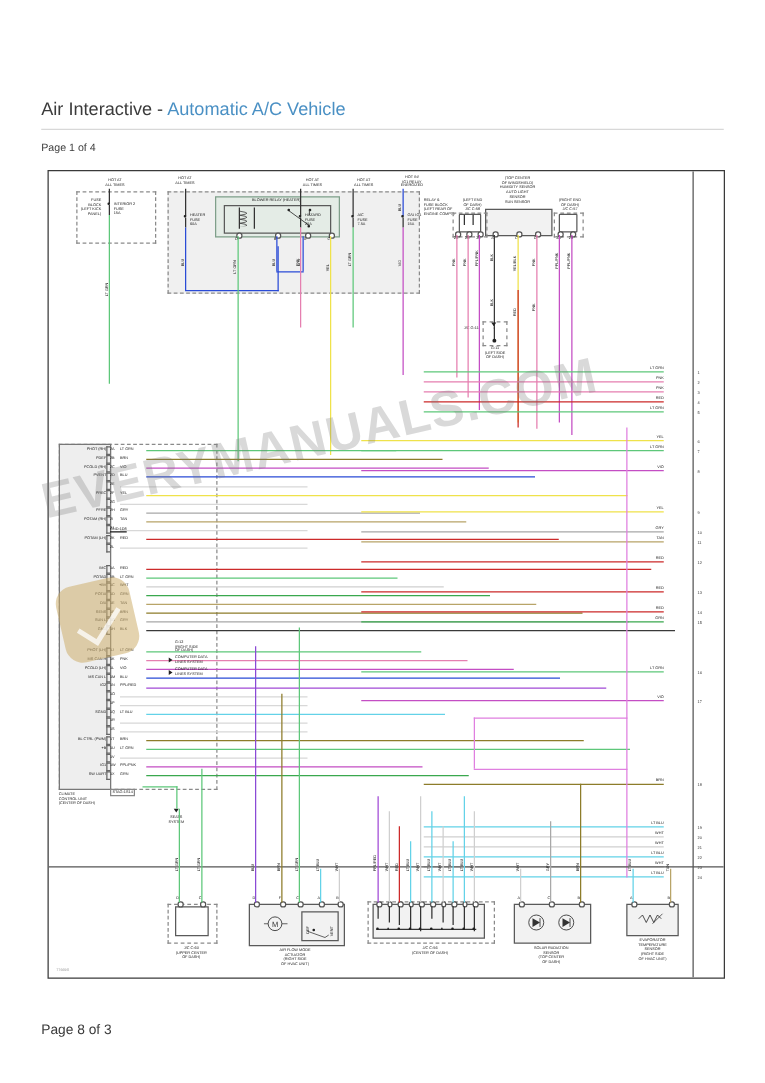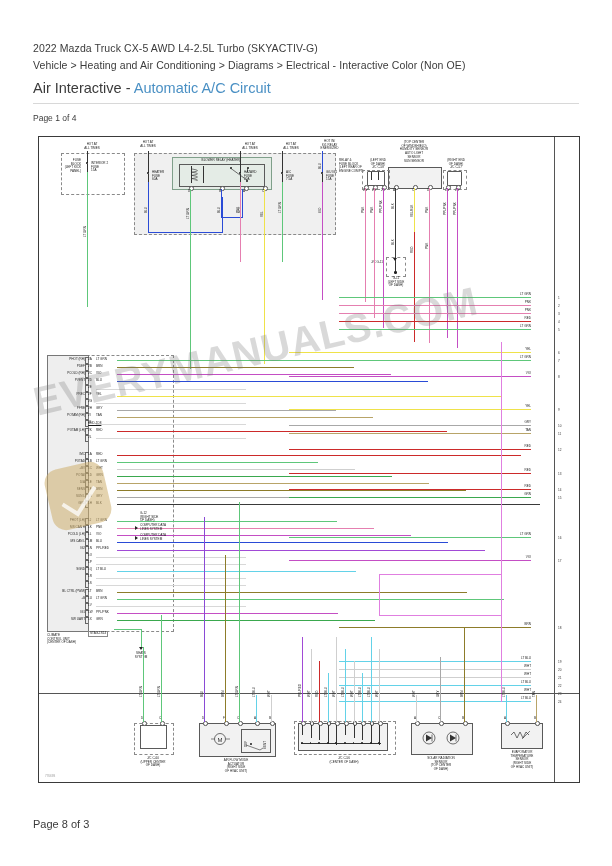--- a/index.html
+++ b/index.html
@@ -40,27 +40,23 @@
   .arrowd{position:absolute;width:0;height:0;border-left:2.4px solid transparent;border-right:2.4px solid transparent;border-top:3.6px solid #222;}
   .num{position:absolute;font-size:3.1px;color:#333;}
   .footmark{position:absolute;left:6px;bottom:4px;font-size:3px;color:#9a9a9a;}
   .sep{position:absolute;left:0;width:540px;height:.7px;background:#555;}
 </style>
 </head>
 <body>
 
 <div class="page">
 
-  <div class="hdr">
-    <div class="l1">2022 Mazda Truck CX-5 AWD L4-2.5L Turbo (SKYACTIV-G)</div>
-    <div class="l2">Vehicle &gt; Heating and Air Conditioning &gt; Diagrams &gt; Electrical - Interactive Color (Non OE)</div>
-  </div>
 
   <div class="title">
-    <span>Air Interactive - </span><span class="accent">Automatic A/C Circuit</span>
+    <span>Air Interactive - </span><span class="accent">Automatic A/C Vehicle</span>
   </div>
 
   <div class="rule"></div>
 
   <div class="pglabel" id="page-top">Page 1 of 4</div>
 
   <div class="frame">
 
     <div class="dash" style="left:22px;top:16px;width:62px;height:40px;"></div>
     <div class="txt r" style="left:2px;top:22px;width:40px;">FUSE

